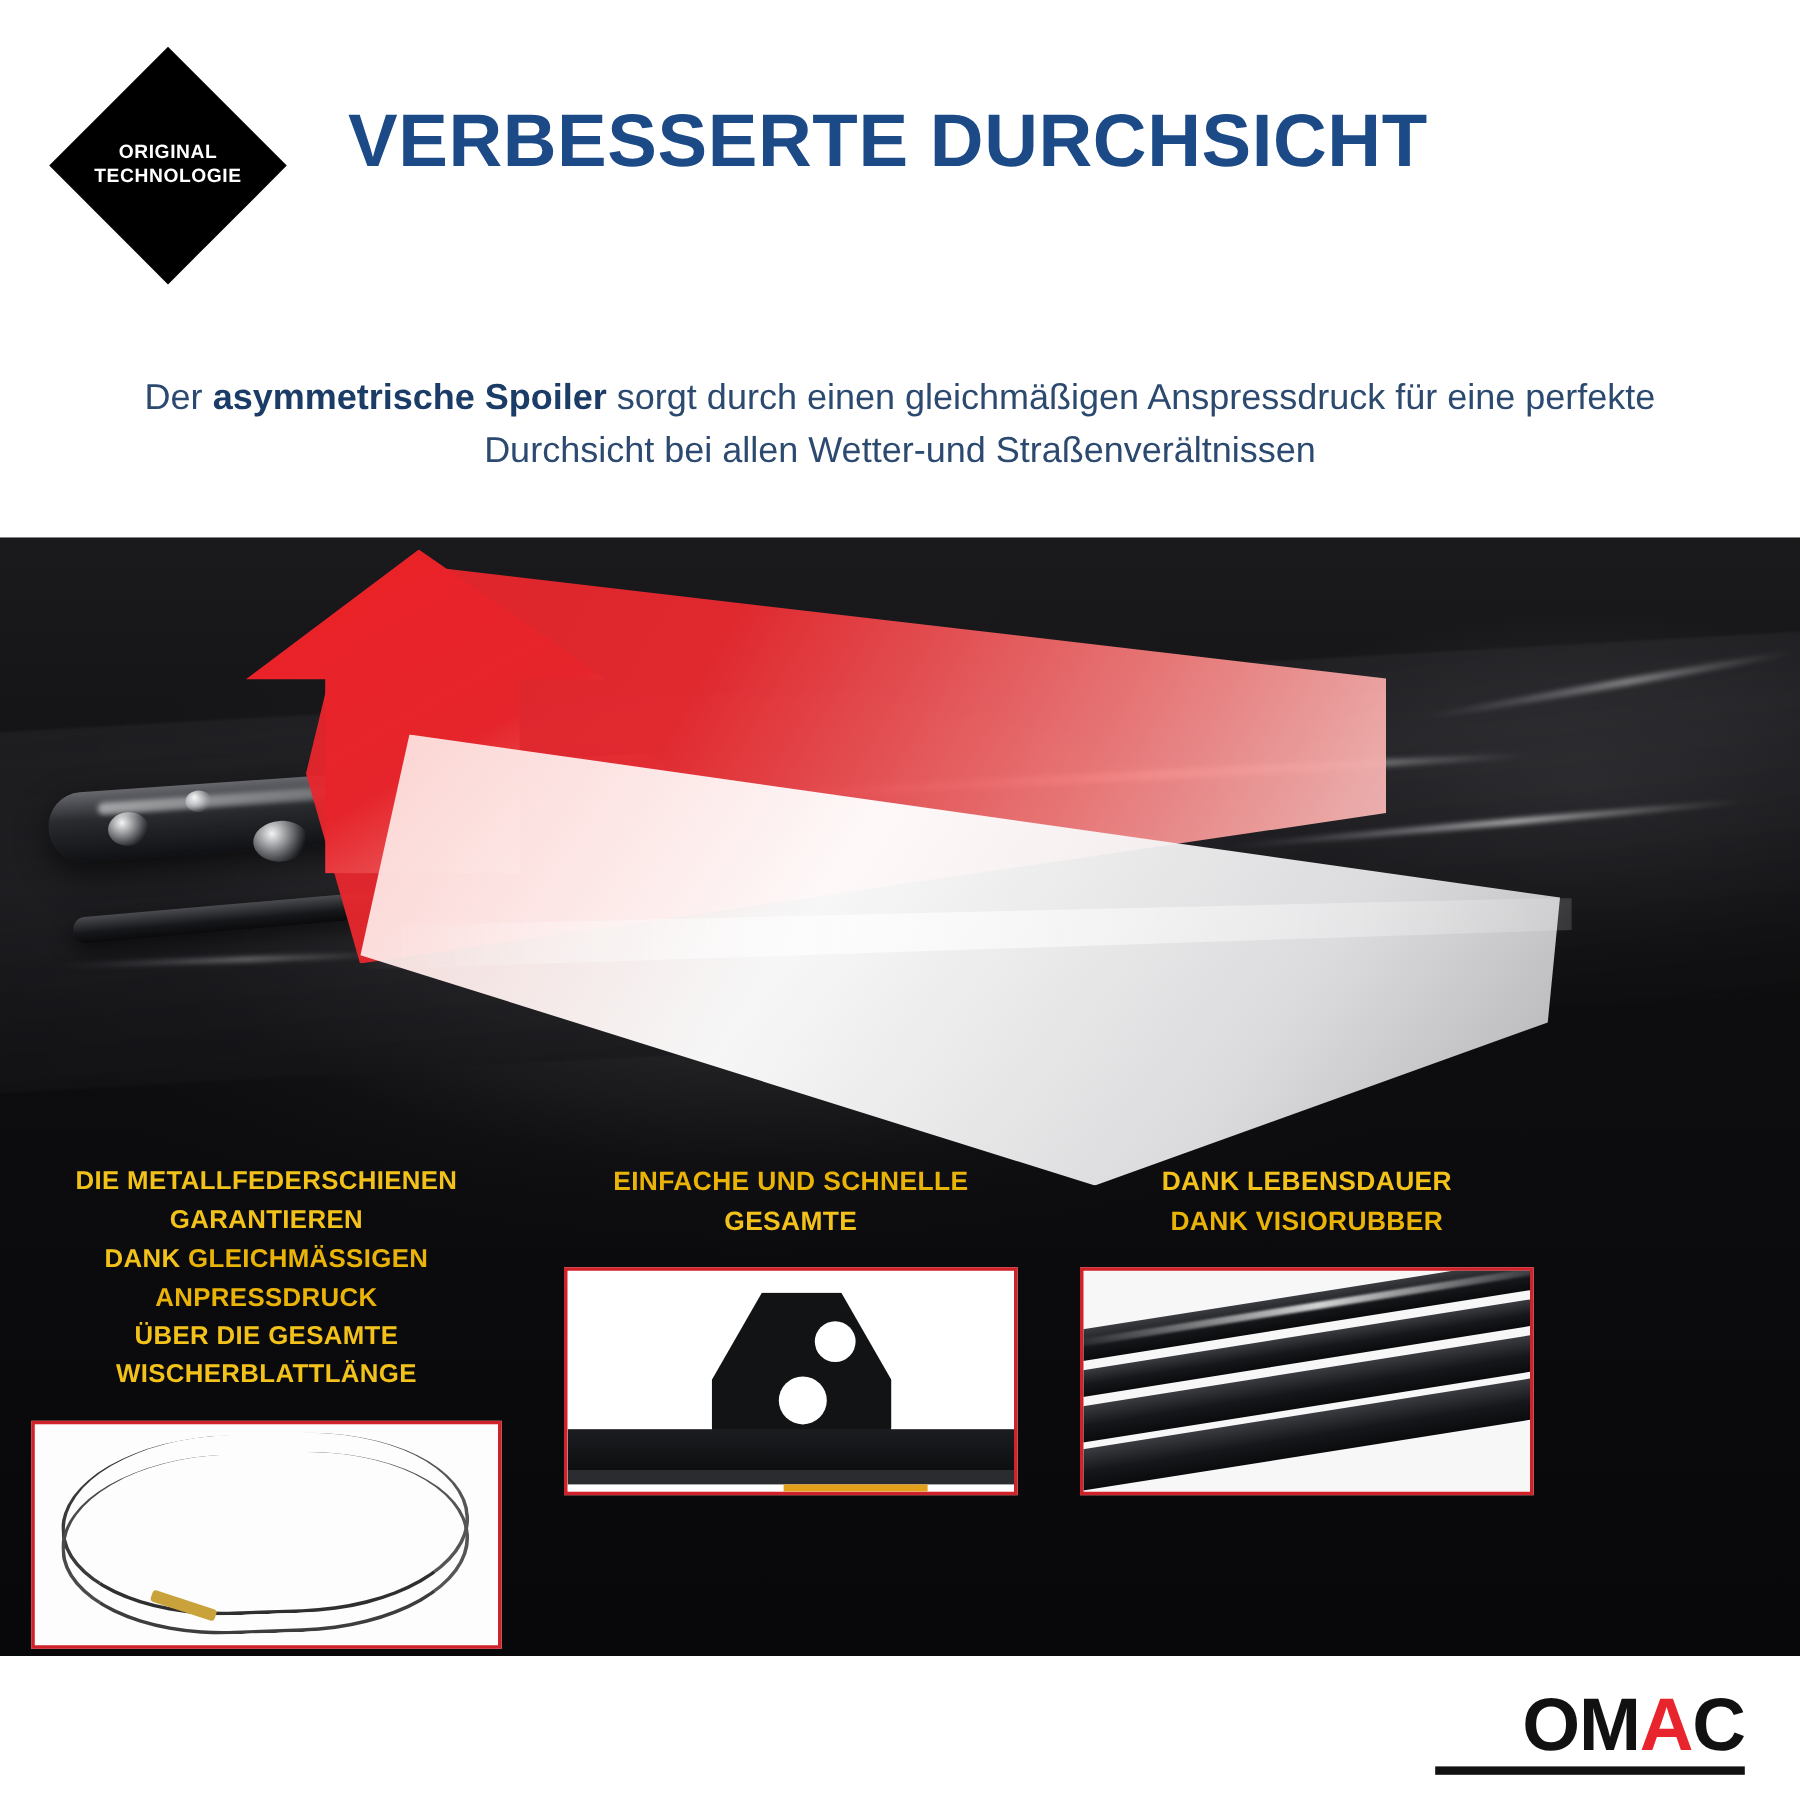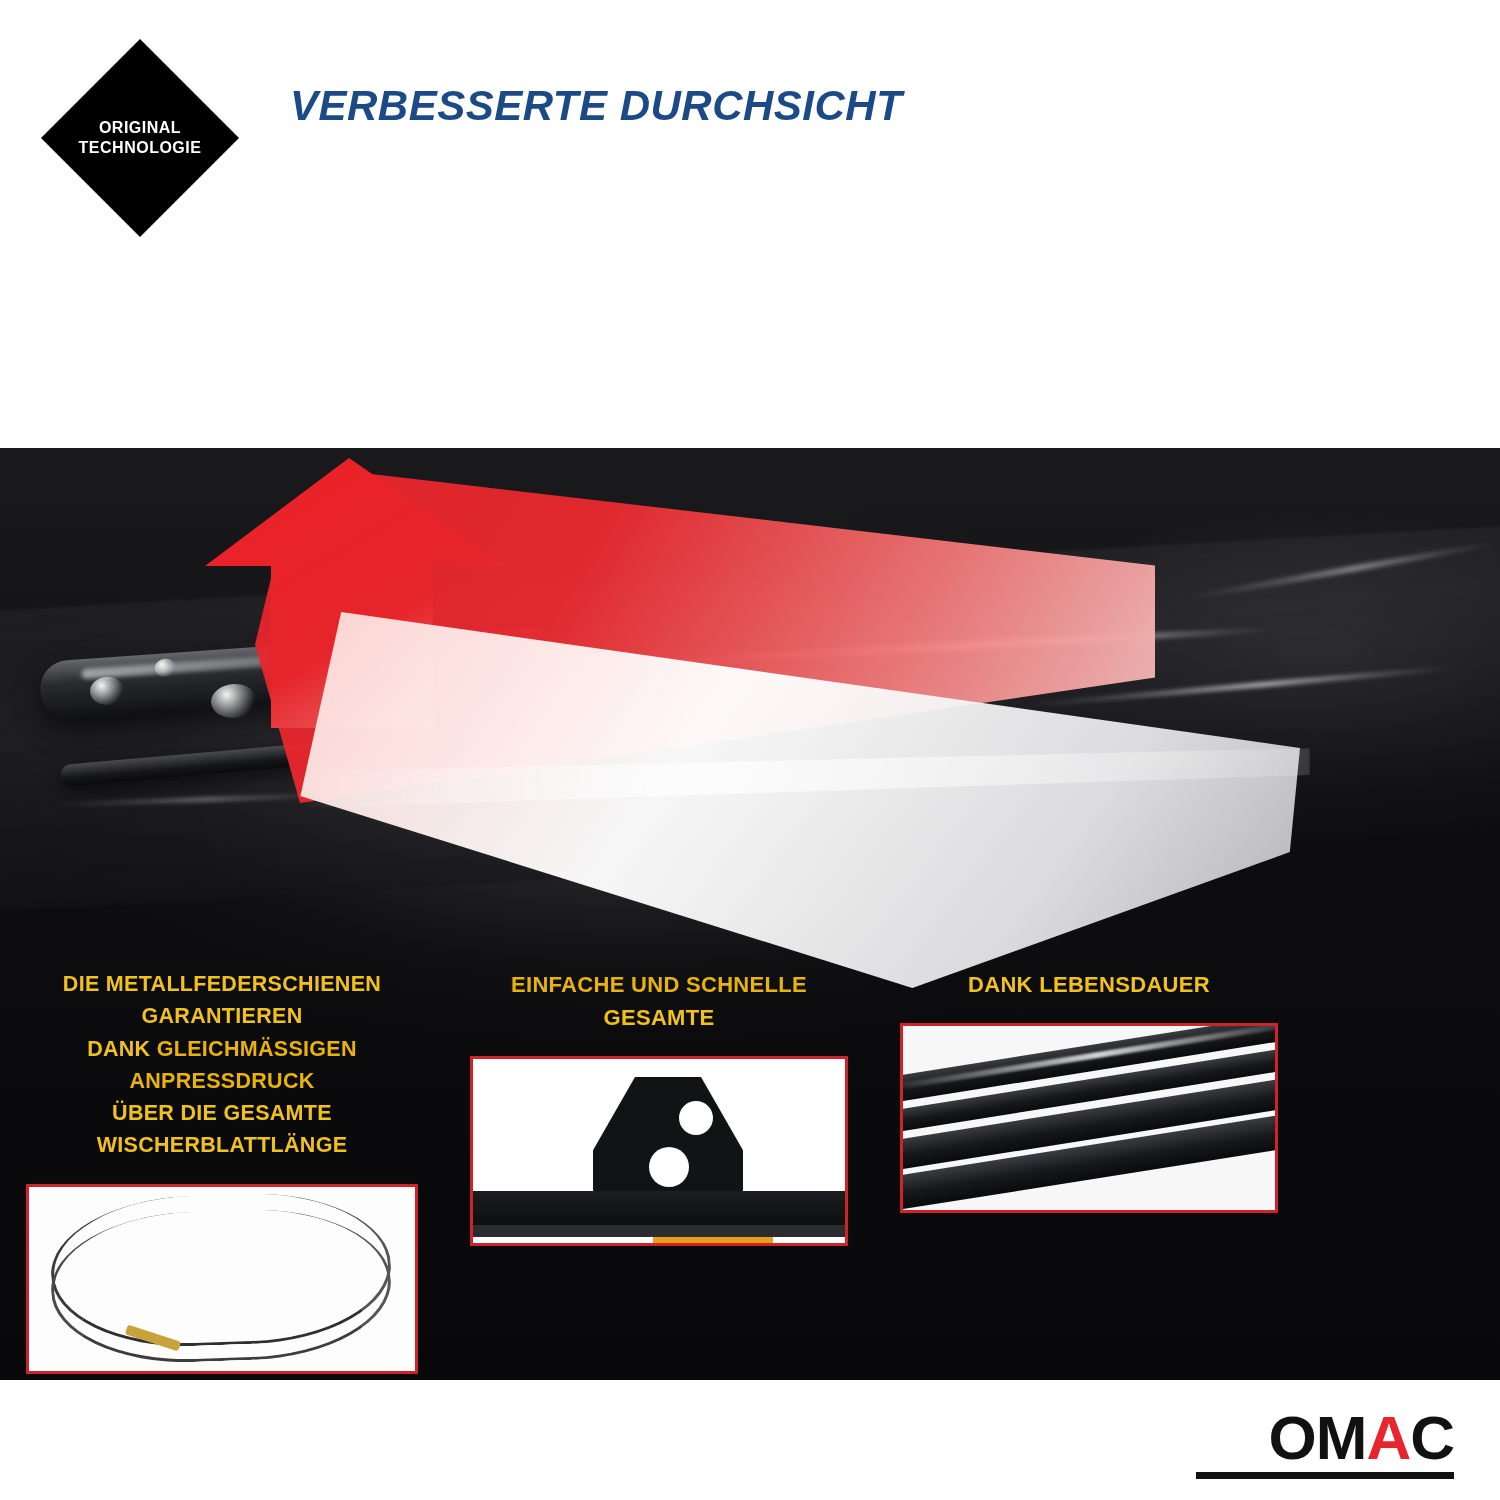--- a/index.html
+++ b/index.html
@@ -34,25 +34,24 @@
     font-size: 16px;
     letter-spacing: 0.5px;
     text-align: center;
     line-height: 1.25;
     font-family: "Liberation Sans", sans-serif;
     width: 150px;
   }
   .title {
     position: absolute; left: 290px; top: 82px;
     color: #1b4a86;
-    font-size: 42px;
+    font-size: 62px;
     font-weight: bold;
     letter-spacing: 0.5px;
     white-space: nowrap;
-    font-style: italic;
   }
   .subtitle {
     position: absolute; left: 50px; top: 310px;
     width: 1400px;
     text-align: center;
     color: #2c4a70;
     font-size: 30px;
     line-height: 1.45;
   }
   .subtitle b { font-weight: bold; color: #1b3c66; }
@@ -245,20 +244,23 @@
       <div class="badge-diamond">
         <div class="badge-text">
           <div>ORIGINAL</div>
           <div>TECHNOLOGIE</div>
         </div>
       </div>
     </div>
 
     <div class="title">VERBESSERTE DURCHSICHT</div>
 
+    <div class="subtitle">
+      <span>Der </span><b>asymmetrische Spoiler</b><span> sorgt durch einen gleichmäßigen Anspressdruck für eine perfekte Durchsicht bei allen Wetter-und Straßenverältnissen</span>
+    </div>
   </div>
 
   <div class="hero">
     <div class="hero-bg"></div>
     <div class="glass-band"></div>
     <div class="streak s1"></div>
     <div class="streak s2"></div>
     <div class="streak s3"></div>
     <div class="streak s4"></div>
 
@@ -311,20 +313,21 @@
             <div class="clip-bar"></div>
             <div class="clip-bar2"></div>
             <div class="clip-yellow"></div>
           </div>
         </div>
       </div>
 
       <div class="feat feat-3">
         <div class="feat-caption">
           <div class="c-yellow">DANK LEBENSDAUER</div>
+          <div class="c-red">DANK VISIORUBBER</div>
         </div>
         <div class="thumb">
           <div class="blade-bg">
             <div class="blade-strip b1"></div>
             <div class="blade-strip b2"></div>
             <div class="blade-strip b3"></div>
             <div class="blade-strip b4"></div>
             <div class="blade-gloss"></div>
           </div>
         </div>

